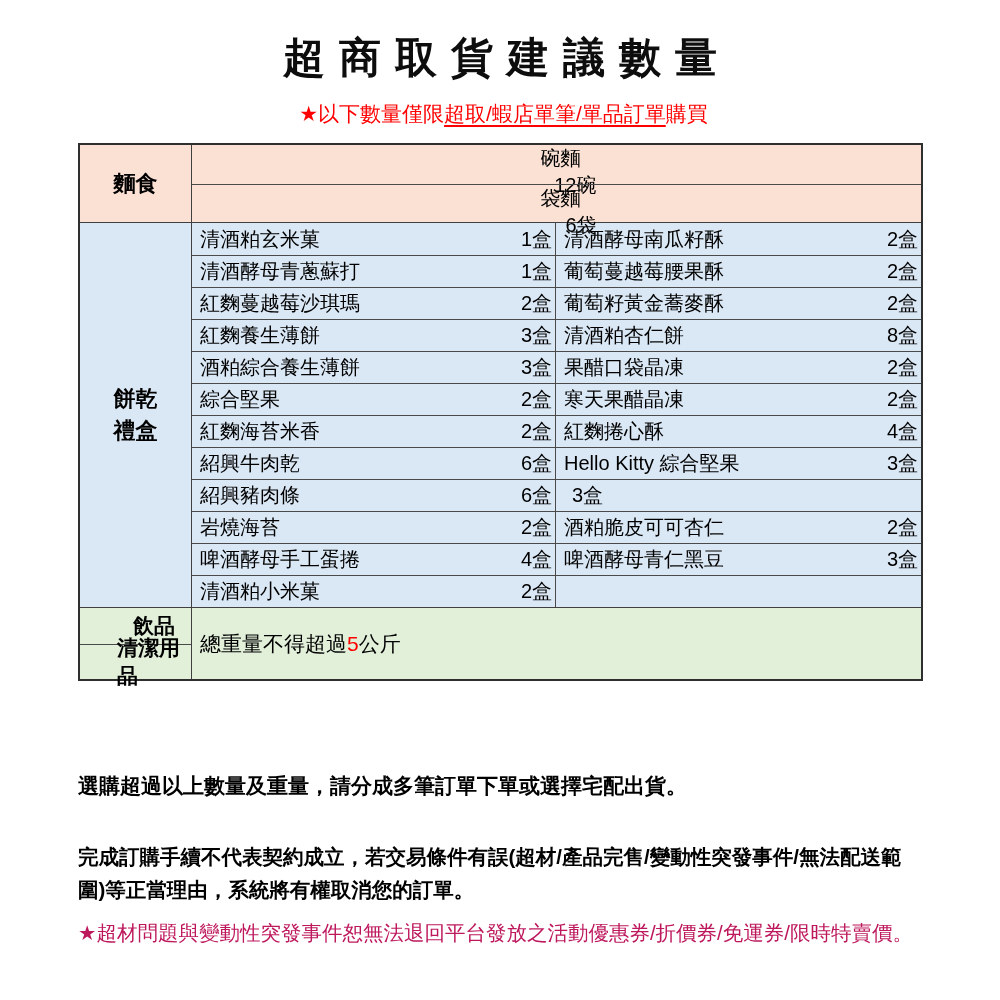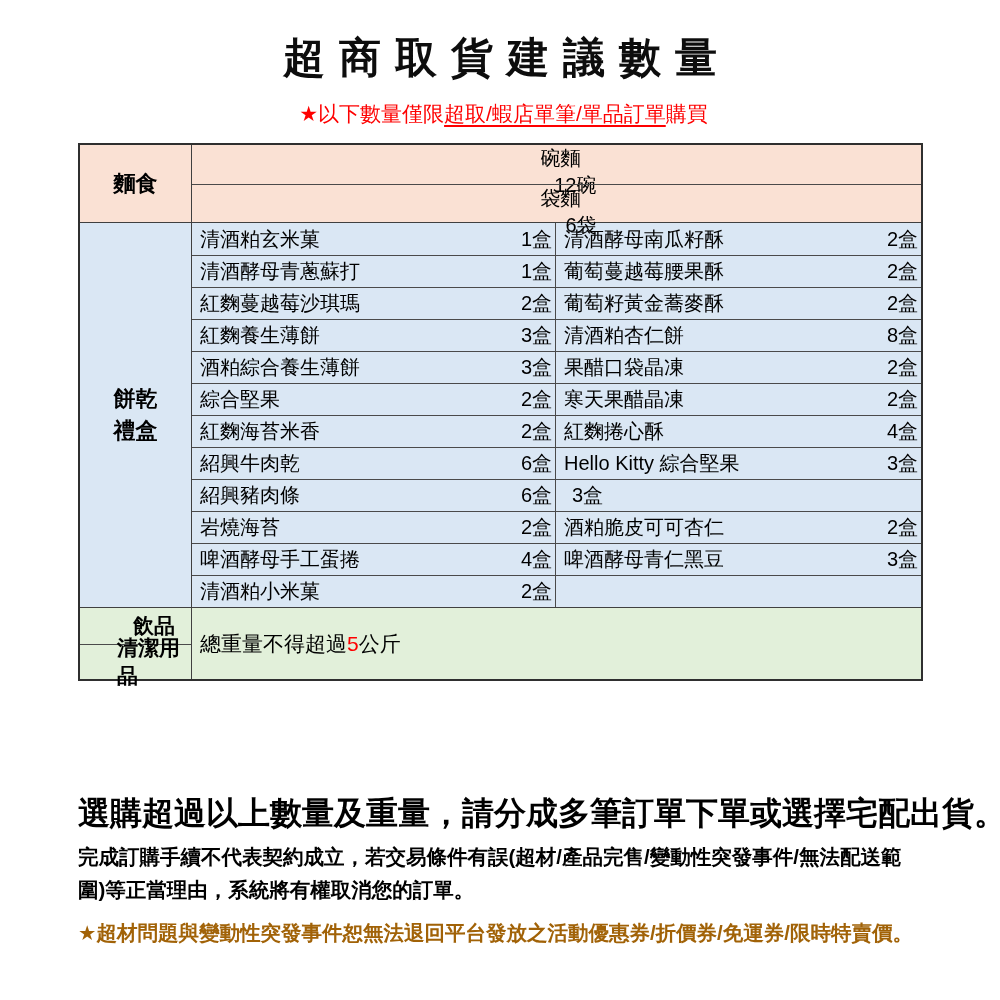--- a/index.html
+++ b/index.html
@@ -87,23 +87,23 @@
   .item-name { flex: 1; padding-left: 8px; font-size: 20px; white-space: nowrap; overflow: hidden; }
   .item-qty { flex: 0 0 auto; min-width: 50px; padding-right: 3px; text-align: right; font-size: 20px; }
 
   .sec-drinks .drink-label { height: 35.5px; display: flex; align-items: center; justify-content: center; font-weight: 700; font-size: 21px; padding-left: 37px; }
   .sec-drinks .drink-label + .drink-label { border-top: 1.5px solid #4a4a4a; }
   .weight-cell { flex: 1; display: flex; align-items: center; padding-left: 8px; font-size: 21px; }
   .weight-cell .red { color: #fe0000; }
 
   
   .footer { position: absolute; left: 78px; width: 845px; }
-  .bold-line { top: 792px; font-size: 32px; font-weight: 700; white-space: nowrap; }
+  .bold-line { top: 772px; font-size: 21px; font-weight: 700; white-space: nowrap; }
   .paragraph { top: 840px; font-size: 20.5px; font-weight: 700; line-height: 1.62; }
-  .red-note { top: 916px; font-size: 20.5px; font-weight: 700; line-height: 1.62; color: #a16207; }
+  .red-note { top: 916px; font-size: 20.5px; font-weight: 400; line-height: 1.62; color: #be185d; }
 </style>
 </head>
 <body>
 
 <div class="page">
 
   <div class="title">超商取貨建議數量</div>
 
   <div class="subtitle">
     <span>★以下數量僅限</span><span class="u">超取/蝦店單筆/單品訂單</span><span>購買</span>

